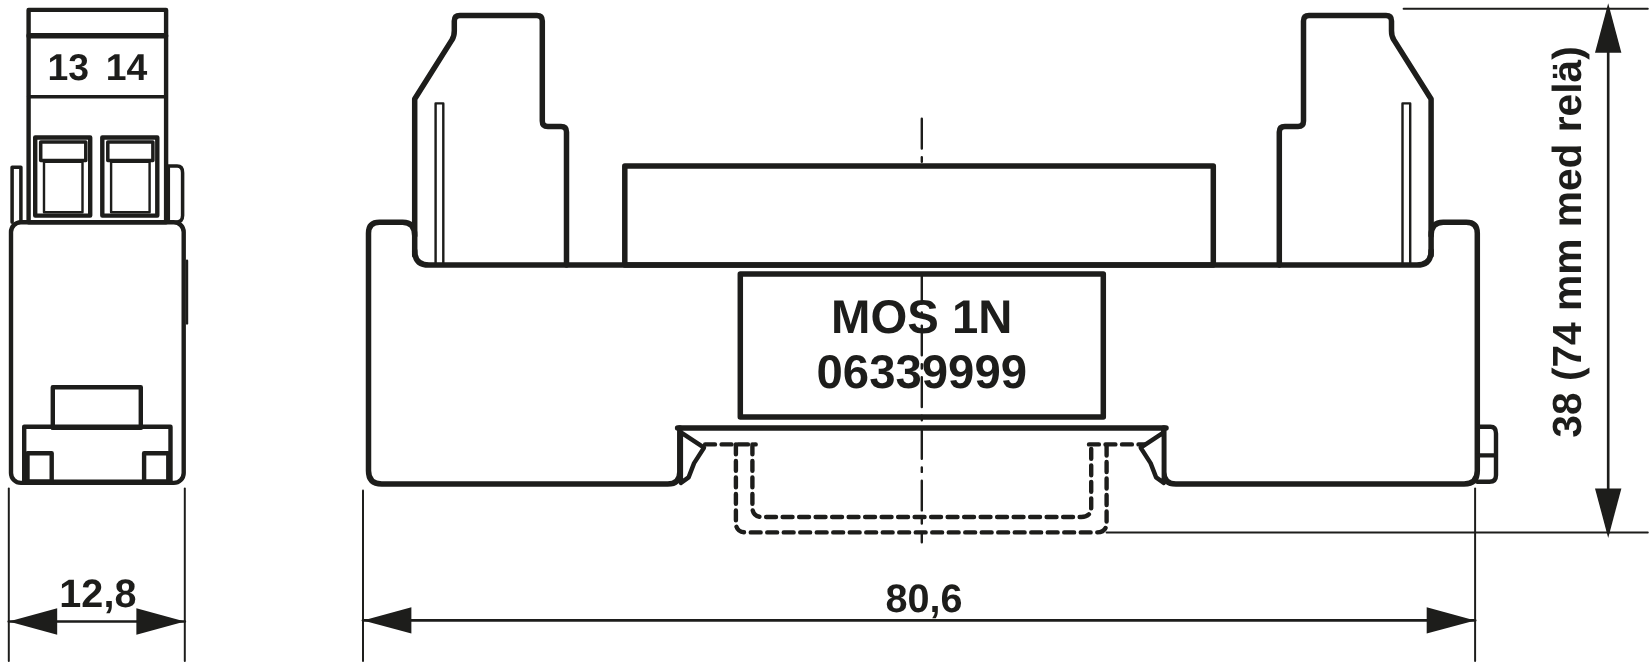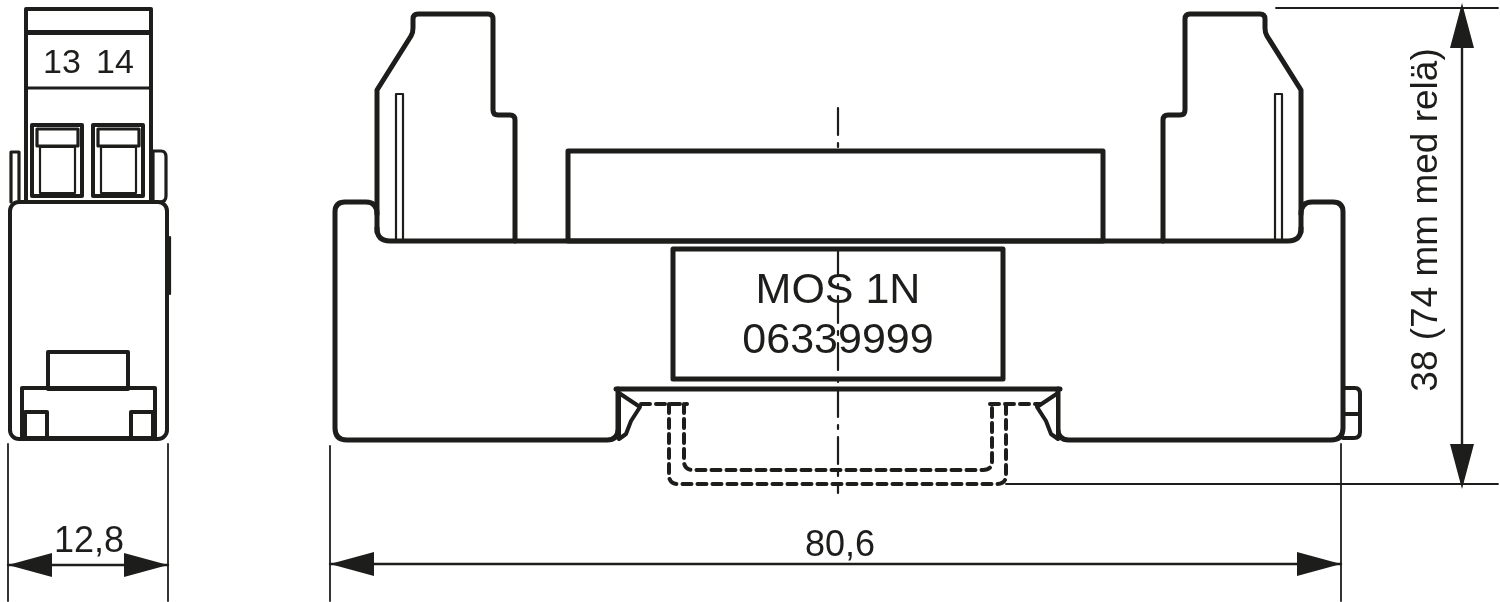--- a/index.html
+++ b/index.html
@@ -1,17 +1,17 @@
 <!DOCTYPE html>
 <html><head>
 <meta charset="utf-8">
 <style>
   html,body{margin:0;padding:0;background:#fff;}
   .stage{position:relative;width:1500px;height:602px;background:#fff;overflow:hidden;
-         font-family:"Liberation Sans", sans-serif;}
+         font-family:"Liberation Sans", sans-serif;font-weight:bold;}
   svg{display:block}
   .ln{stroke:#1d1d1b;fill:none;stroke-linecap:round;stroke-linejoin:round;}
   .w5{stroke-width:5;} .w4{stroke-width:4;} .w3{stroke-width:3.2;}
   .w2{stroke-width:2.2;} .thin{stroke-width:1.8;} .dimln{stroke-width:2.4;}
   .fillwhite{fill:#ffffff;}
   .arrow{fill:#1d1d1b;stroke:none;}
   .dash{stroke-dasharray:9 6;}
   .cdash{stroke-dasharray:27 8 4 8;}
   text{fill:#1d1d1b;font-family:"Liberation Sans", sans-serif;}
   .t-terminal{font-size:34px;}

